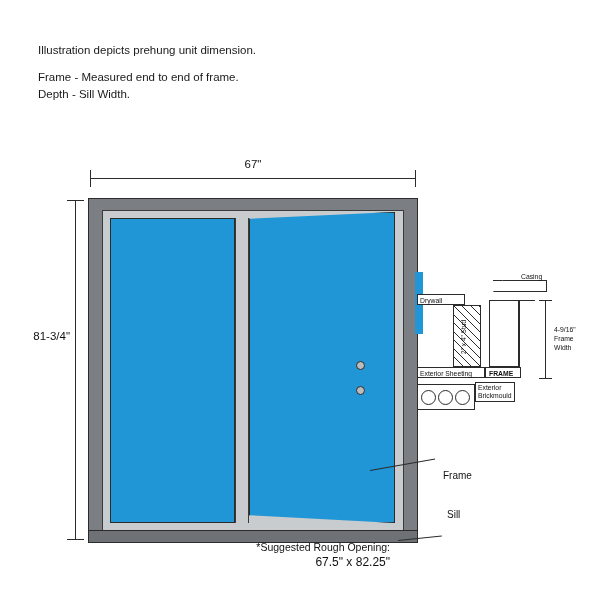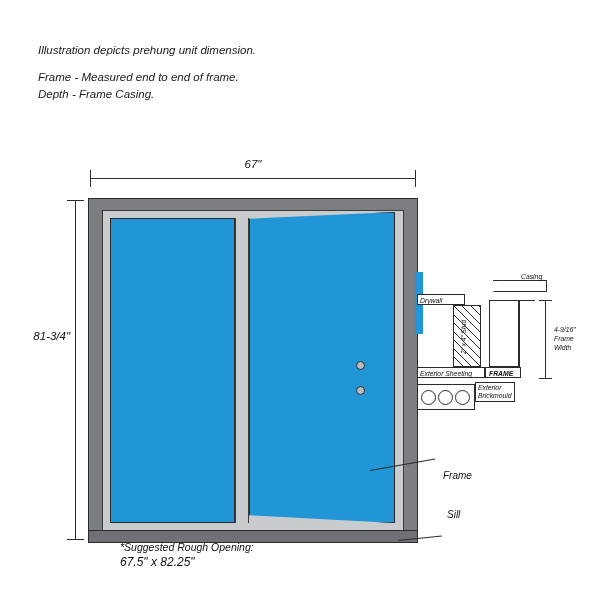--- a/index.html
+++ b/index.html
@@ -11,21 +11,20 @@
     width: 600px;
     height: 600px;
     font-family: "Liberation Sans", sans-serif;
     color: #111111;
     position: relative;
     overflow: hidden;
   }
   .root {
     position: absolute;
     inset: 0;
-    font-style: italic;
   }
   .note {
     position: absolute;
     left: 38px;
     top: 42px;
     font-size: 11.5px;
     line-height: 17px;
     color: #1a1a1a;
   }
   .note .gap {
@@ -153,21 +152,21 @@
     font-size: 11.5px;
     width: 62px;
     text-align: right;
   }
 
   
   .rough {
     position: absolute;
     left: 120px; top: 540px;
     width: 270px;
-    text-align: left;
+    text-align: right;
     font-size: 10.5px;
     line-height: 15px;
   }
   .rough .big { font-size: 12px; }
 
   
   .callout-line {
     position: absolute;
     background: #2b2b2b;
     height: 1px;
@@ -302,21 +301,21 @@
 </style>
 </head>
 <body>
 
 <div class="root">
 
   <div class="note">
     <div>Illustration depicts prehung unit dimension.</div>
     <span class="gap"></span>
     <div>Frame - Measured end to end of frame.</div>
-    <div>Depth - Frame Casing.</div>
+    <div>Depth - Sill Width.</div>
   </div>
 
   <div class="dim-top"></div>
   <div class="dim-top-label">67"</div>
 
   <div class="dim-left"></div>
   <div class="dim-left-label">81-3/4"</div>
 
   <div class="door-wrap">
     <div class="frame-outer"></div>

